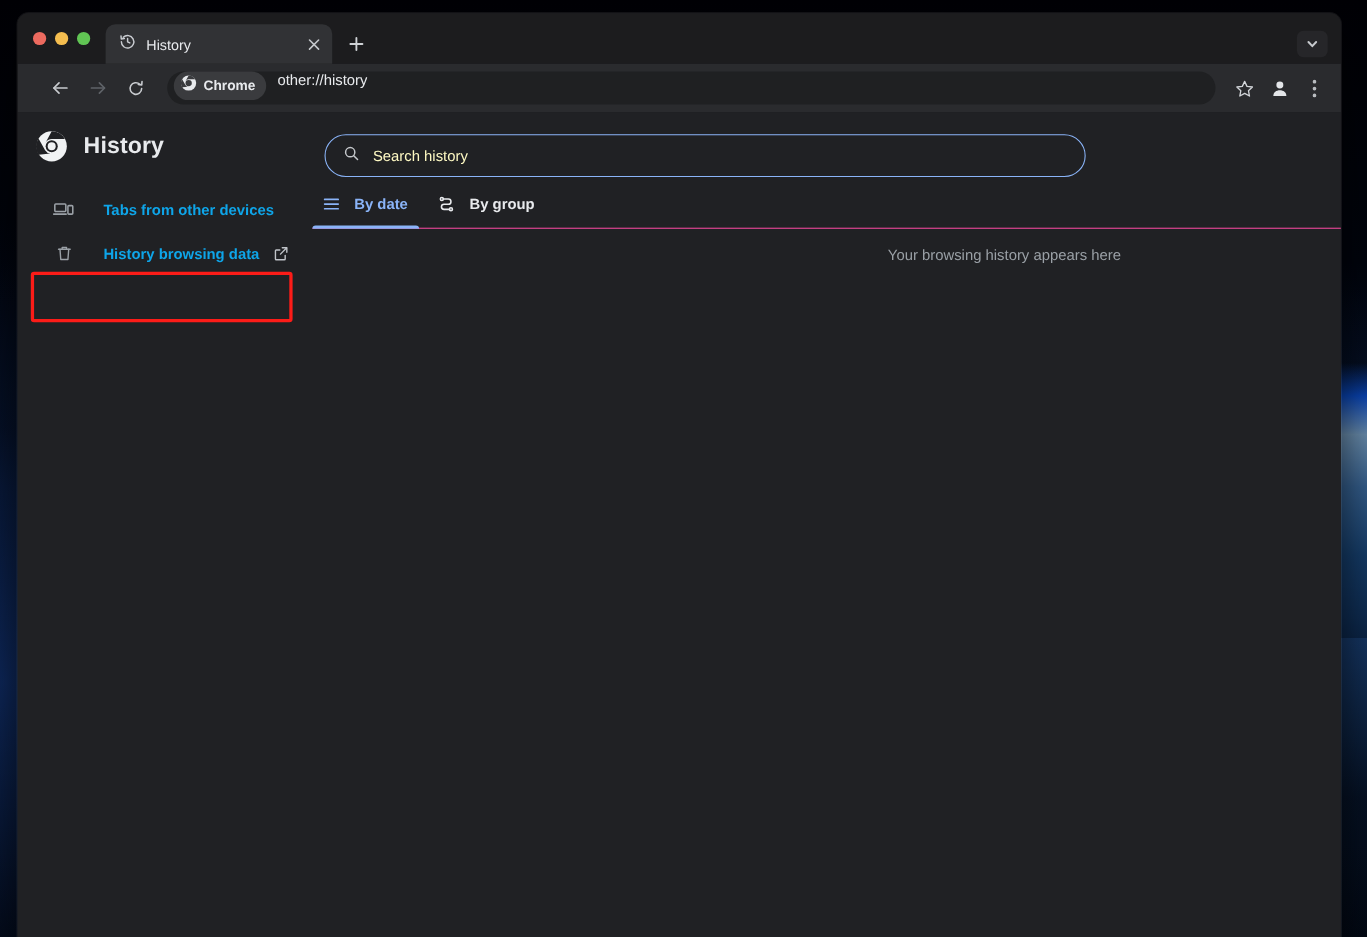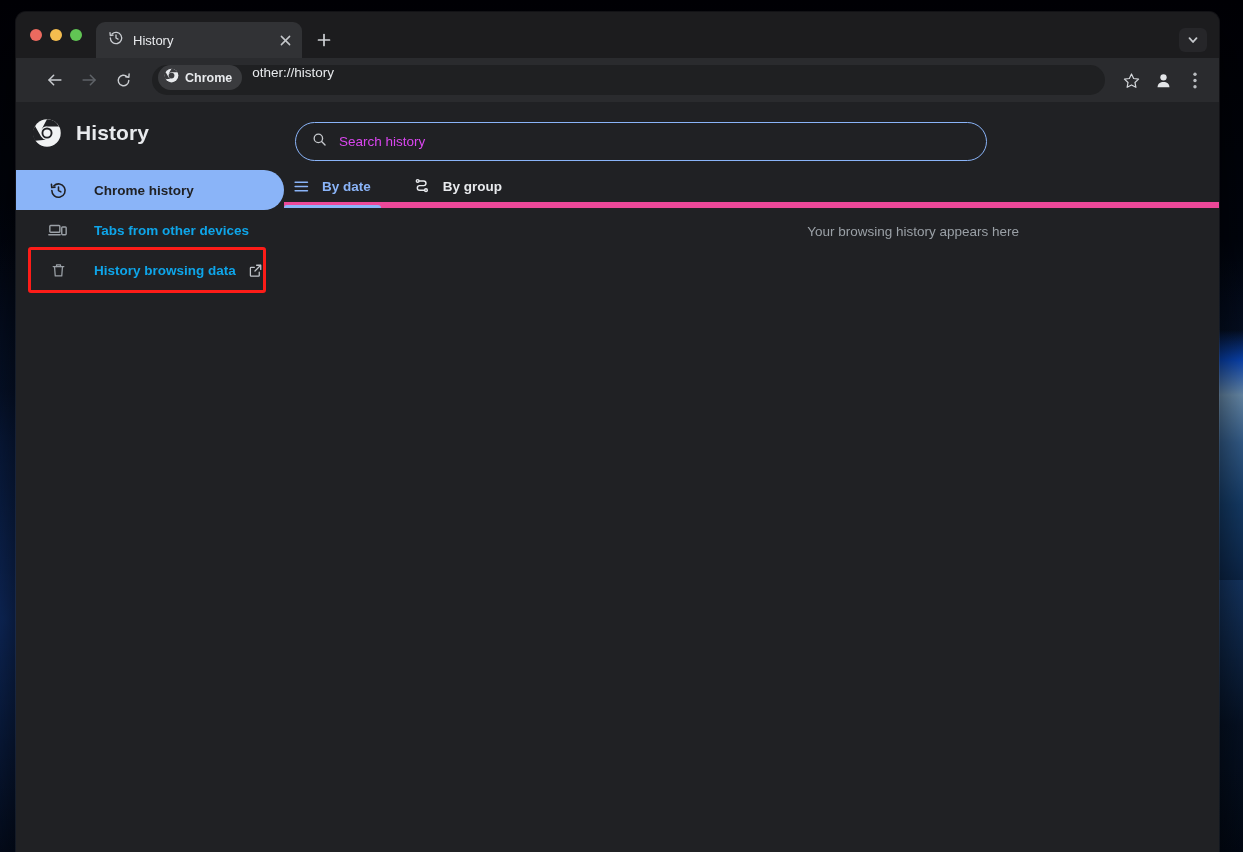--- a/index.html
+++ b/index.html
@@ -135,21 +135,21 @@
   #history-title { color: #e8eaed; font-size: 21px; font-weight: bold; letter-spacing: .1px; }
   #search-box {
     position: absolute; left: 279px; top: 110px;
     width: 692px; height: 39px;
     background: #202124;
     border: 1px solid #8ab4f8;
     border-radius: 20px;
     display: flex; align-items: center;
     padding: 0 16px; gap: 12px;
   }
-  #search-box .search-text { color: #d946ef; font-size: 13.5px; }
+  #search-box .search-text { color: #fef9c3; font-size: 13.5px; }
 
   #body-area { flex: 1; display: flex; min-height: 0; }
 
   
   #sidebar {
     width: 268px; flex: none;
     padding-top: 6px;
   }
   .side-item {
     height: 40px;
@@ -185,23 +185,23 @@
     border: 3px solid #fc1c18;
     border-radius: 3px;
     pointer-events: none;
   }
   #sidebar-inner { position: relative; }
 
   
   #main { flex: 1; min-width: 0; display: flex; flex-direction: column; }
   #view-tabs {
     height: 44px; flex: none;
-    display: flex; align-items: flex-start;
-    gap: 16px; position: relative;
-    border-bottom: 6px solid #ec4899;
+    display: flex; align-items: center;
+    gap: 0; position: relative;
+    border-bottom: 1px solid #ec4899;
   }
   .view-tab {
     height: 44px; display: flex; align-items: center;
     gap: 12px; padding: 0 18px 0 8px;
     position: relative;
   }
   .view-tab .vt-icon { width: 18px; height: 18px; display: flex; align-items: center; justify-content: center; color: #e8eaed; }
   .view-tab .vt-label { font-size: 13.5px; font-weight: bold; color: #e8eaed; }
   .view-tab.active .vt-icon, .view-tab.active .vt-label { color: #8ab4f8; }
   .view-tab.active::after {
@@ -347,30 +347,20 @@
         </svg>
       </span>
       <span class="search-text">Search history</span>
     </div>
 
     <div id="body-area">
 
       <nav id="sidebar">
         <div id="sidebar-inner">
 
-          <div class="side-item selected">
-            <span class="side-icon">
-              <svg width="19" height="19" viewBox="0 0 24 24" fill="none" stroke="currentColor" stroke-width="2" stroke-linecap="round" stroke-linejoin="round">
-                <path d="M3.6 12a8.4 8.4 0 1 0 2.6-6"></path>
-                <polyline points="3.1,4.2 3.5,8.3 7.6,7.7"></polyline>
-                <polyline points="12,7.5 12,12 15,13.7"></polyline>
-              </svg>
-            </span>
-            <span class="side-label">Chrome history</span>
-          </div>
 
           <div class="side-item">
             <span class="side-icon">
               <svg width="20" height="20" viewBox="0 0 24 24" fill="none" stroke="currentColor" stroke-width="1.7" stroke-linejoin="round">
                 <rect x="2.2" y="6.5" width="12" height="8.2" rx="1"></rect>
                 <line x1="1" y1="17.6" x2="14.6" y2="17.6" stroke-linecap="round"></line>
                 <rect x="16.5" y="8.3" width="5.3" height="9.3" rx="1"></rect>
               </svg>
             </span>
             <span class="side-label">Tabs from other devices</span>

